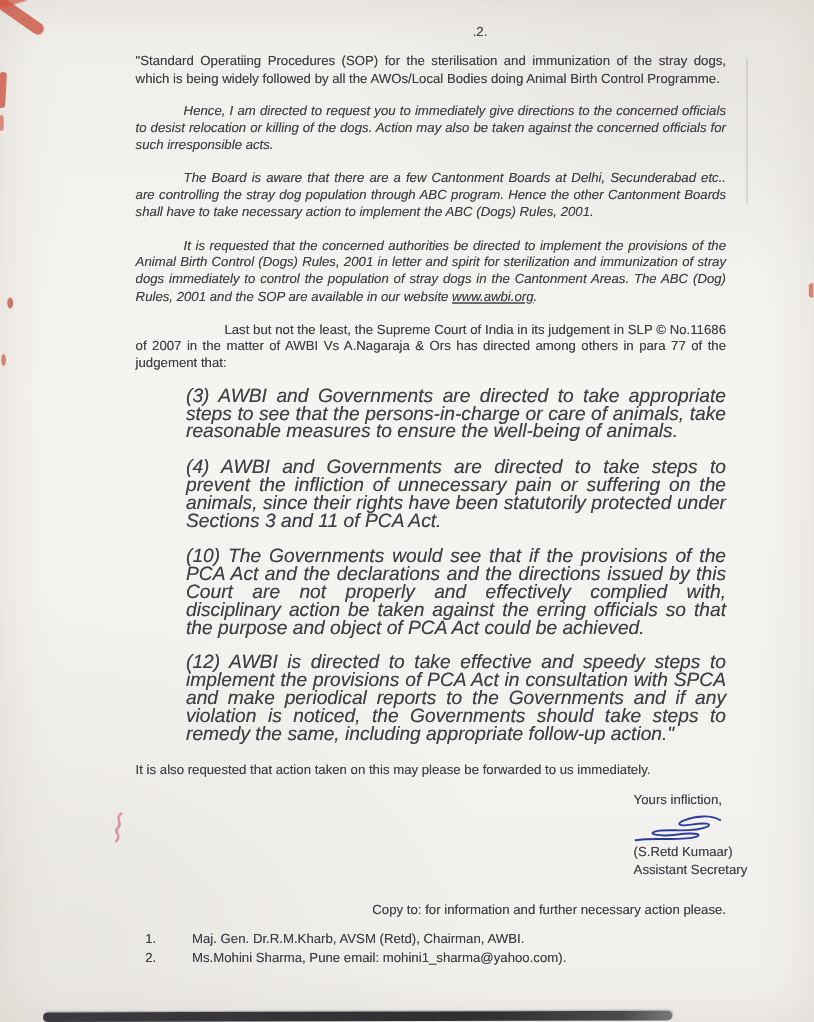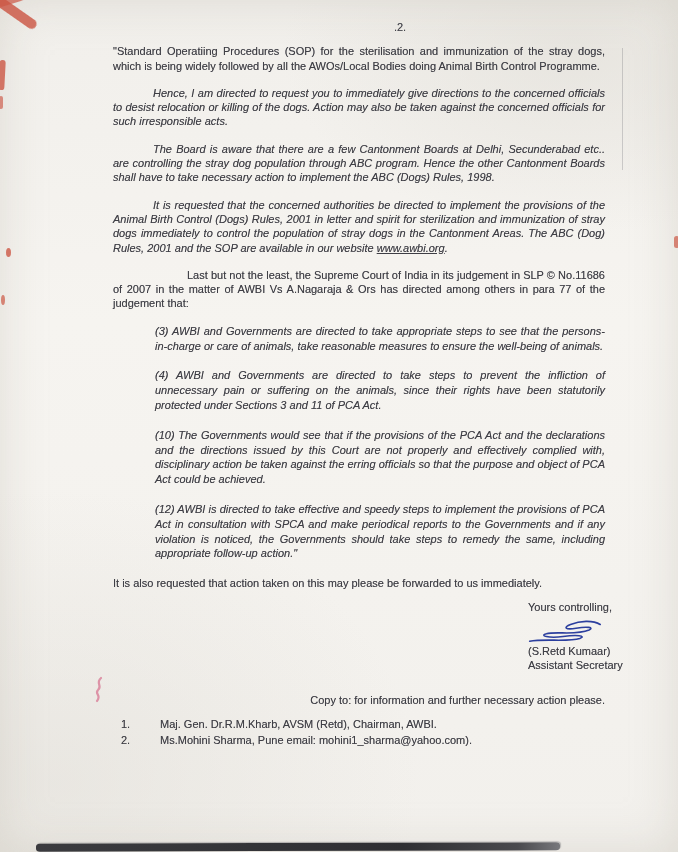--- a/index.html
+++ b/index.html
@@ -24,21 +24,21 @@
     position: absolute; left: 113px; top: 20px; width: 492px;
     font-size: 11px; line-height: 14.3px;
     text-align: justify;
     text-shadow: 0 0 .3px rgba(62,62,70,.55);
   }
   .page-number { text-align: center; padding-left: 82px; margin: 0 0 10px; color: #46464d; }
   .para { margin: 0 0 13px; }
   .para.indent { text-indent: 40px; font-style: italic; }
   .para.indent-lg { text-indent: 74px; }
   .site-link { color: inherit; text-decoration: underline; cursor: pointer; }
-  .quotes { margin: 2px 0 0 42px; font-style: italic; font-size: 11px; line-height: 14.8px; }
+  .quotes { margin: 2px 0 0 42px; font-style: italic; font-size: 16px; line-height: 14.8px; }
   .quote { margin: 0 0 15px; }
   .closing-para { margin: 1px 0 10px; }
   .sig-block { margin: 0 0 0 415px; width: 122px; line-height: 14.5px; text-align: left; text-indent: 0; }
   .sig-svg { display: block; margin: 3px 0 0 -8px; }
   .copy-heading { margin: 20px 0 10px; text-align: right; }
   .copy-item { display: flex; padding-left: 8px; line-height: 15.5px; text-align: left; margin: 0; }
   .copy-item .num { width: 39px; flex: none; }
 
   
   .mark { position: absolute; background: #cc5745; }
@@ -78,37 +78,37 @@
   <div class="edge-bar"></div>
 
   <div class="content">
 
     <div class="page-number">.2.</div>
 
     <p class="para">"Standard Operatiing Procedures (SOP) for the sterilisation and immunization of the stray dogs, which is being widely followed by all the AWOs/Local Bodies doing Animal Birth Control Programme.</p>
 
     <p class="para indent">Hence, I am directed to request you to immediately give directions to the concerned officials to desist relocation or killing of the dogs. Action may also be taken against the concerned officials for such irresponsible acts.</p>
 
-    <p class="para indent">The Board is aware that there are a few Cantonment Boards at Delhi, Secunderabad etc.. are controlling the stray dog population through ABC program. Hence the other Cantonment Boards shall have to take necessary action to implement the ABC (Dogs) Rules, 1998.</p>
+    <p class="para indent">The Board is aware that there are a few Cantonment Boards at Delhi, Secunderabad etc.. are controlling the stray dog population through ABC program. Hence the other Cantonment Boards shall have to take necessary action to implement the ABC (Dogs) Rules, 2001.</p>
 
     <p class="para indent"><span>It is requested that the concerned authorities be directed to implement the provisions of the Animal Birth Control (Dogs) Rules, 2001 in letter and spirit for sterilization and immunization of stray dogs immediately to control the population of stray dogs in the Cantonment Areas. The ABC (Dog) Rules, 2001 and the SOP are available in our website </span><a class="site-link">www.awbi.org</a><span>.</span></p>
 
     <p class="para indent-lg">Last but not the least, the Supreme Court of India in its judgement in SLP © No.11686 of 2007 in the matter of AWBI Vs A.Nagaraja &amp; Ors has directed among others in para 77 of the judgement that:</p>
 
     <div class="quotes">
       <p class="quote">(3) AWBI and Governments are directed to take appropriate steps to see that the persons-in-charge or care of animals, take reasonable measures to ensure the well-being of animals.</p>
       <p class="quote">(4) AWBI and Governments are directed to take steps to prevent the infliction of unnecessary pain or suffering on the animals, since their rights have been statutorily protected under Sections 3 and 11 of PCA Act.</p>
       <p class="quote">(10) The Governments would see that if the provisions of the PCA Act and the declarations and the directions issued by this Court are not properly and effectively complied with, disciplinary action be taken against the erring officials so that the purpose and object of PCA Act could be achieved.</p>
       <p class="quote">(12) AWBI is directed to take effective and speedy steps to implement the provisions of PCA Act in consultation with SPCA and make periodical reports to the Governments and if any violation is noticed, the Governments should take steps to remedy the same, including appropriate follow-up action."</p>
     </div>
 
     <p class="para closing-para">It is also requested that action taken on this may please be forwarded to us immediately.</p>
 
     <div class="sig-block">
-      <div>Yours controlling,</div>
+      <div>Yours infliction,</div>
       <svg class="sig-svg" width="88" height="26" viewBox="0 0 90 28">
         <path d="M84 7 C76 2 62 3 52 7 C44 10 46 13 58 11 C70 9 78 10 72 13 C58 19 36 14 26 17 C18 19 28 22 44 20 C58 18 70 19 62 22 C50 26 24 22 8 25" fill="none" stroke="#2c3f9e" stroke-width="1.7" stroke-linecap="round"></path>
       </svg>
       <div>(S.Retd Kumaar)</div>
       <div>Assistant Secretary</div>
     </div>
 
     <p class="copy-heading">Copy to: for information and further necessary action please.</p>
 
     <div class="copy-item">

